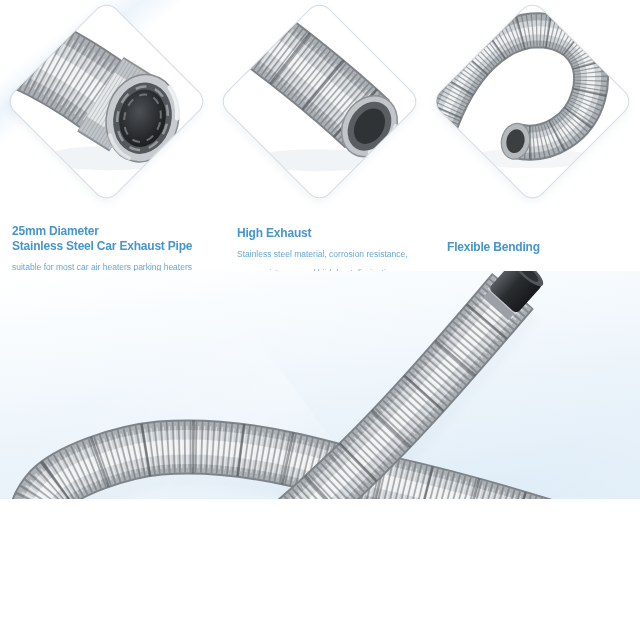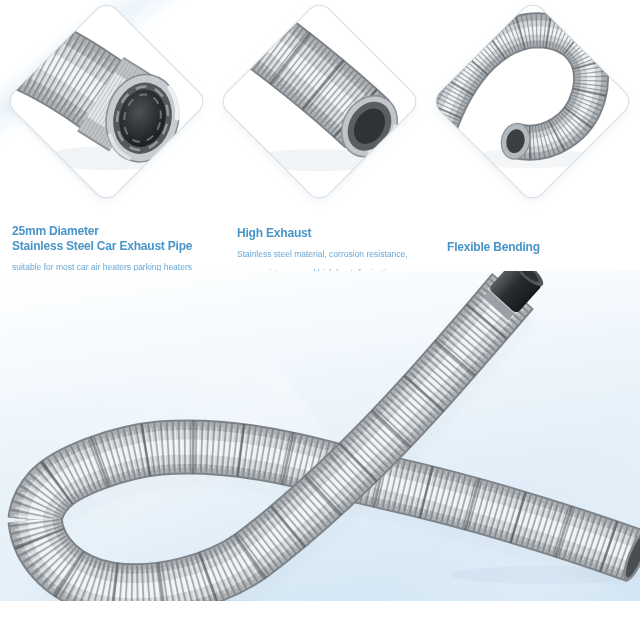--- a/index.html
+++ b/index.html
@@ -1,18 +1,18 @@
 <!DOCTYPE html>
 <html style="--heading: #4795c9; --body: #69a7d4; --diamond-border: #d5dde4; --photo-bg-bottom: #cde2f3; --metal-light: #eef0f1; --metal-mid: #abb0b5; --metal-dark: #7e8388; --rib-dark: #5f646a; --cap-dark: #26292c;"><head>
 <meta charset="utf-8">
 <style>
   * { margin:0; padding:0; box-sizing:border-box; }
   html,body { background:#fff; }
   body { font-family:"Liberation Sans","DejaVu Sans",sans-serif; }
-  .canvas { position:relative; width:640px; height:601px; background:#fff; overflow:hidden; }
+  .canvas { position:relative; width:640px; height:499px; background:#fff; overflow:hidden; }
 
   
   .top-streak { position:absolute; left:-60px; top:22px; width:280px; height:54px;
     transform:rotate(-38deg); background:linear-gradient(to bottom, rgba(214,232,247,0), rgba(214,232,247,.45), rgba(214,232,247,0)); }
 
   
   .gallery { position:absolute; left:0; top:0; width:640px; height:210px; }
   .diamond { position:absolute; width:145px; height:145px; top:29px;
     transform:rotate(45deg); border-radius:14px; overflow:hidden;
     background:#fff; border:1px solid var(--diamond-border,#d5dde4);

